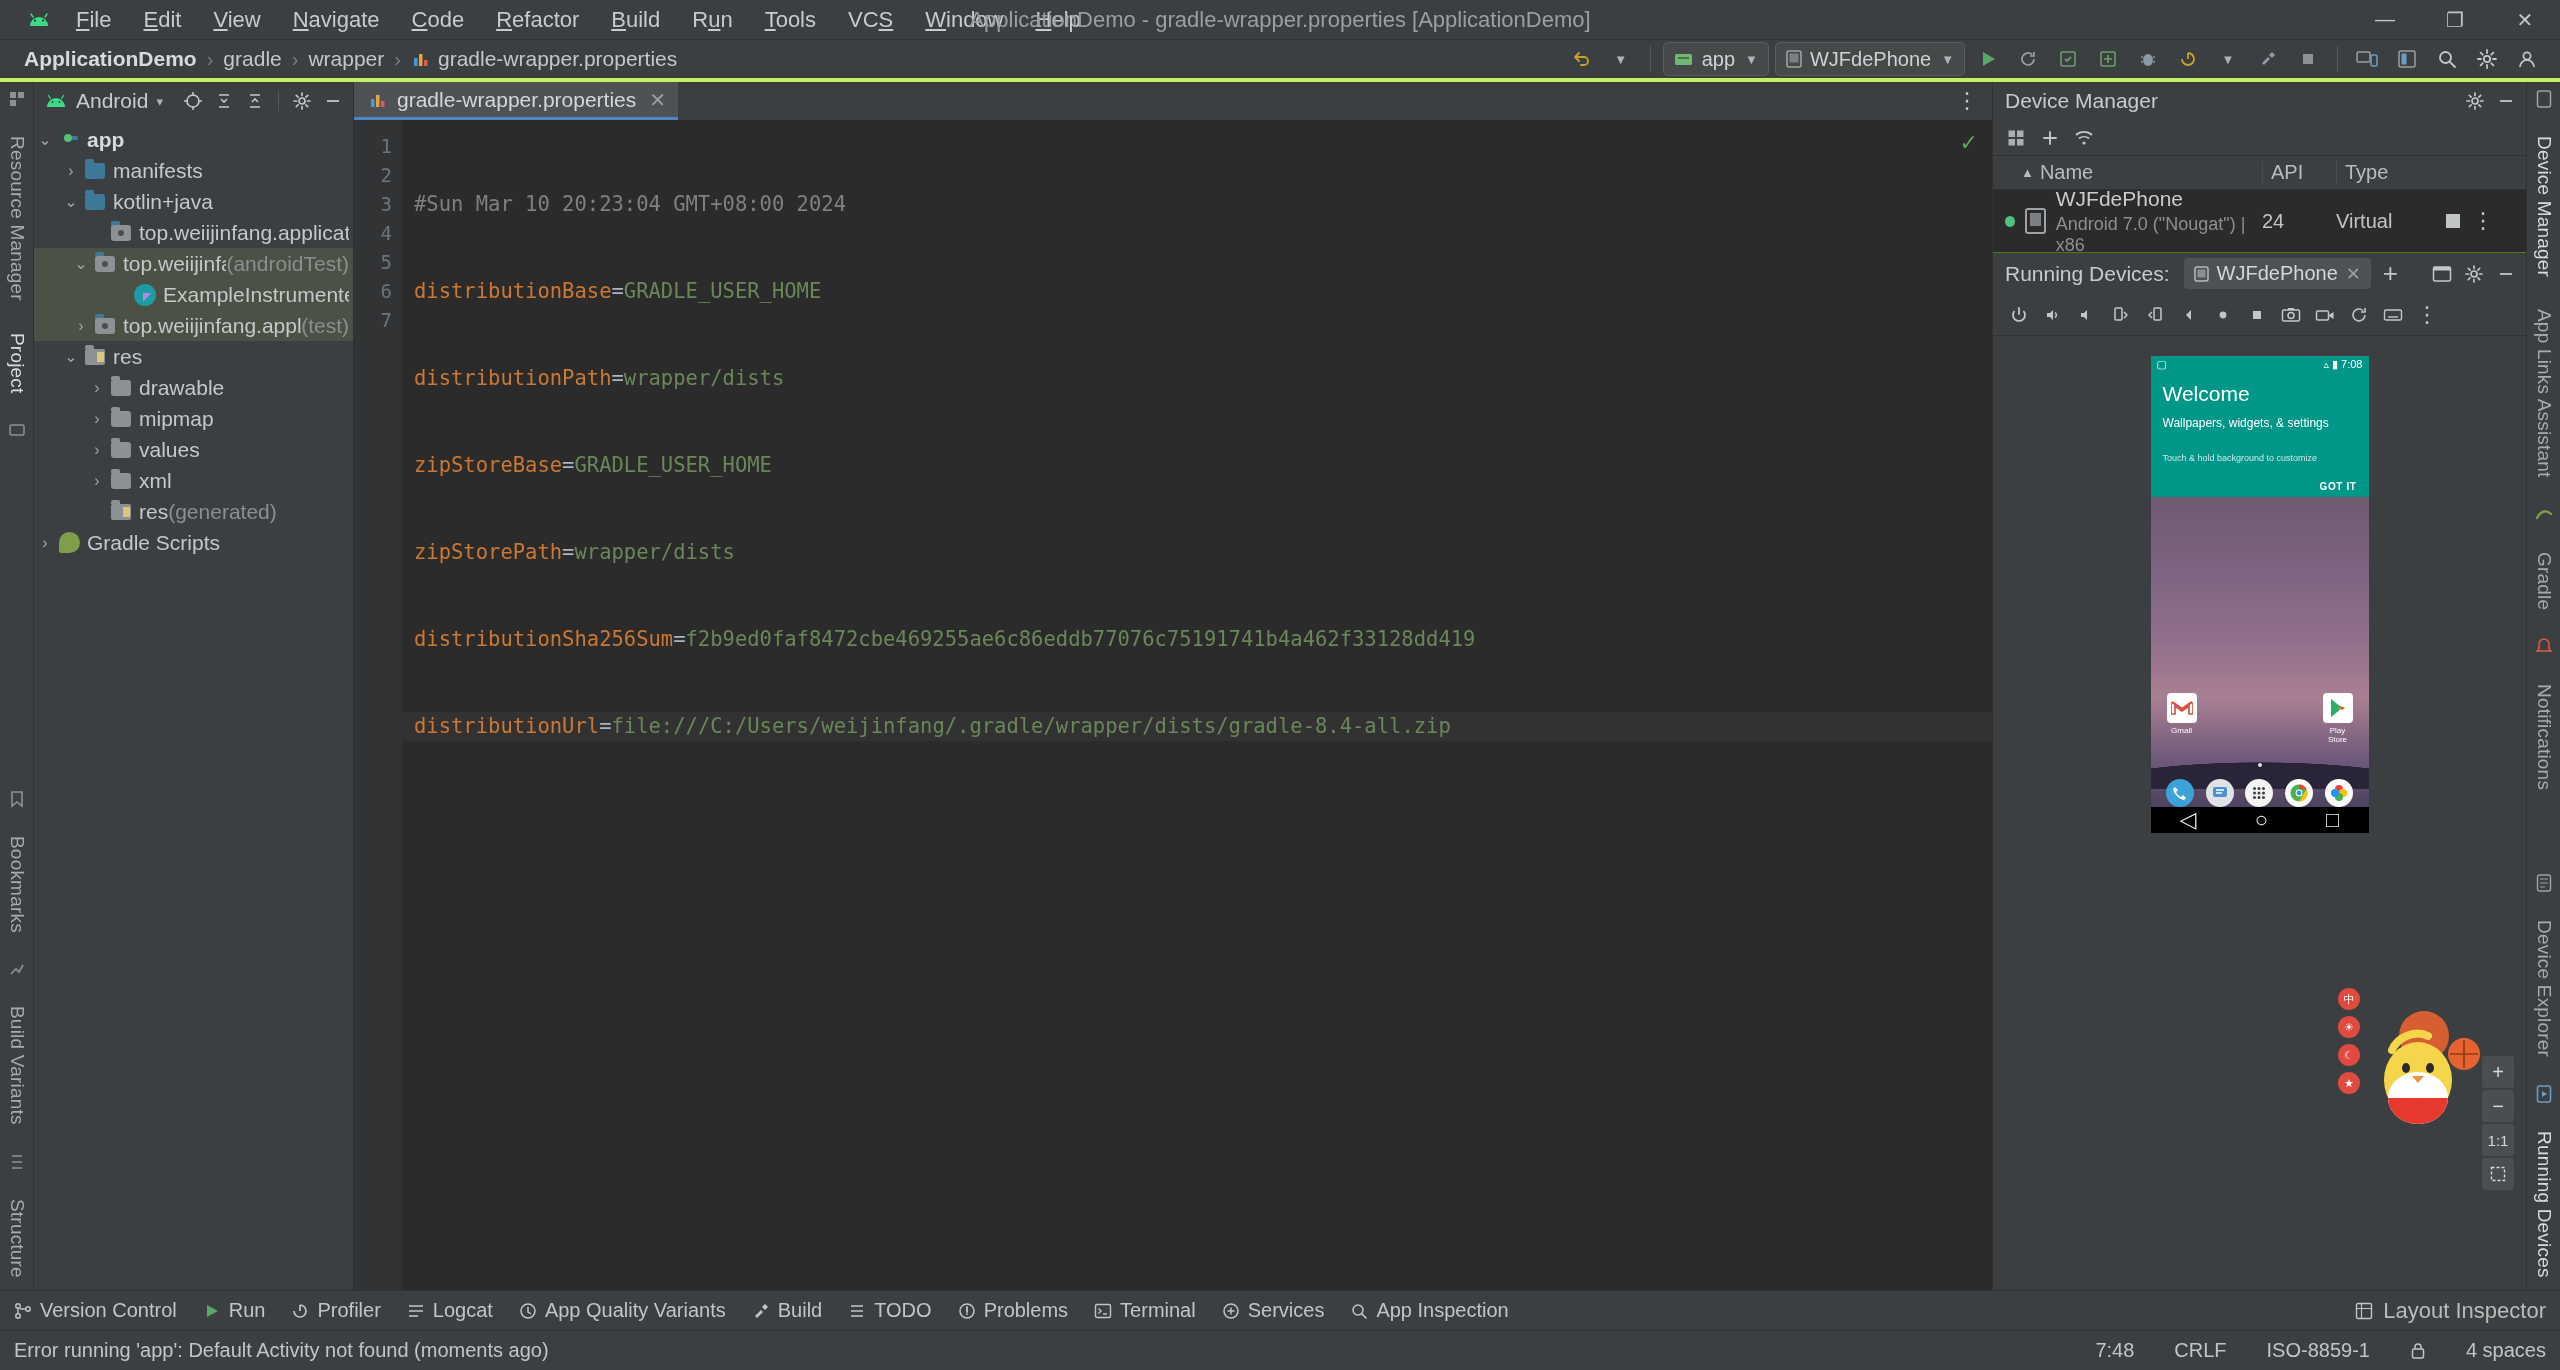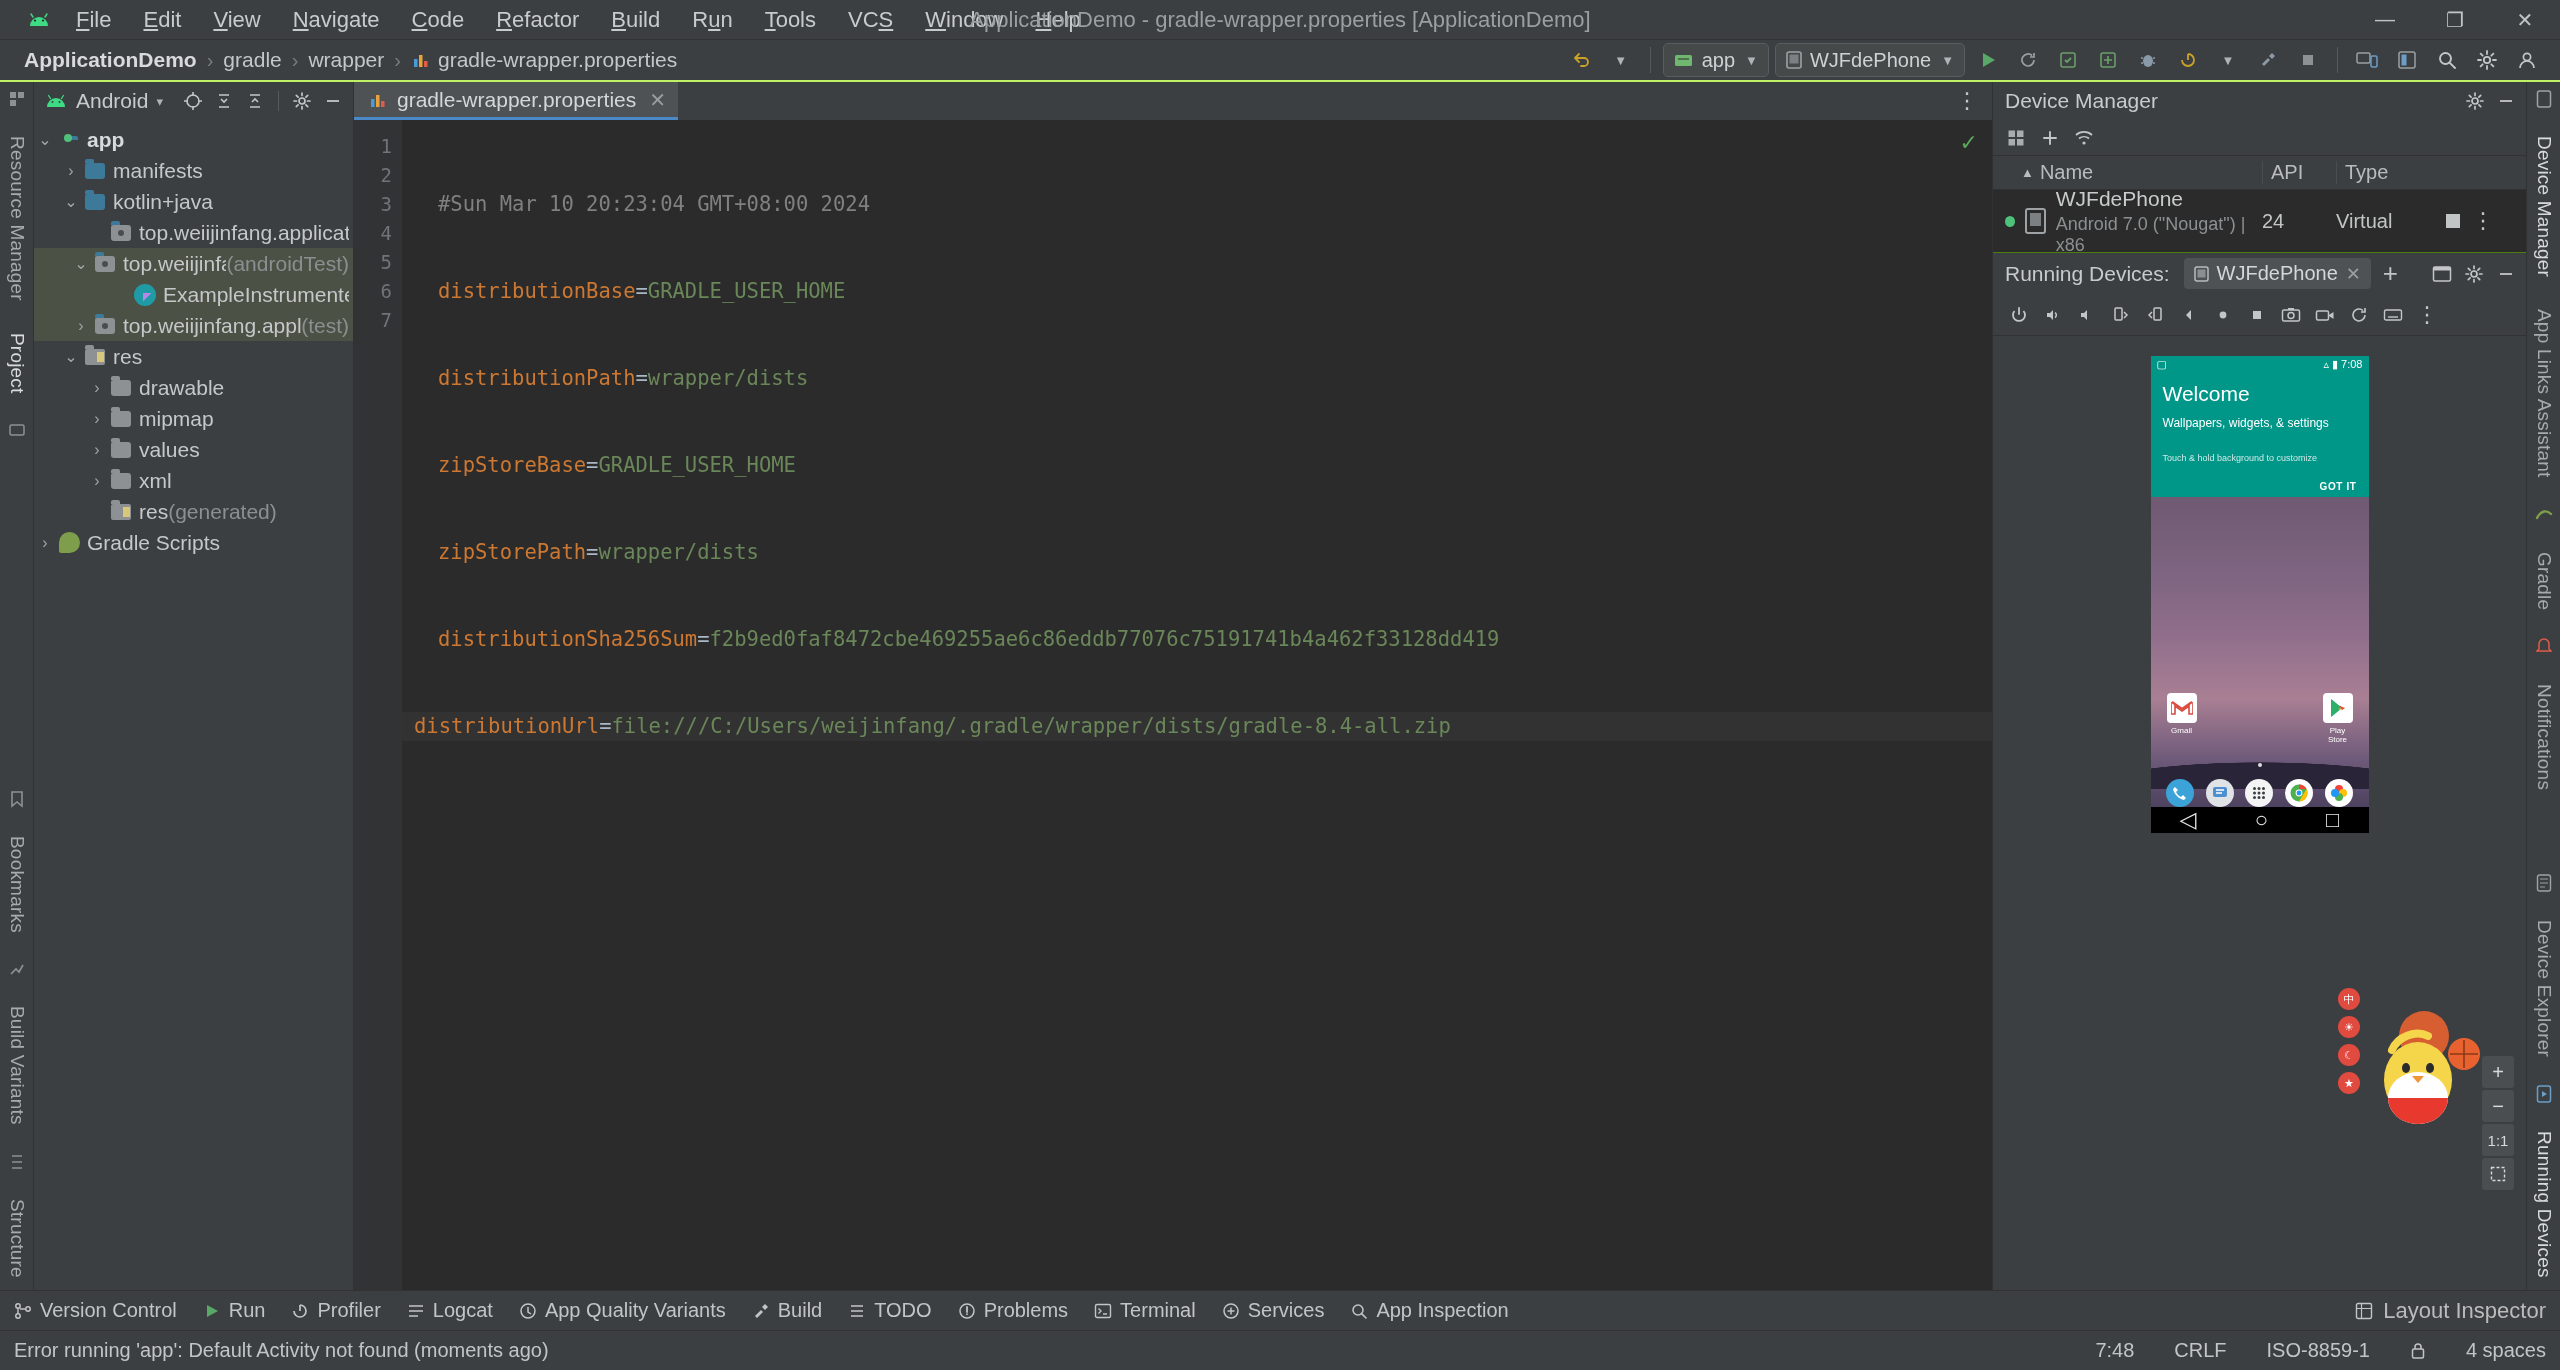--- a/index.html
+++ b/index.html
@@ -25,21 +25,21 @@
   .win-title {
     position: absolute; left: 0; right: 0; text-align: center;
     color: #9b9fa2; font-size: 22px; pointer-events: none;
   }
   .win-ctrls { margin-left: auto; display: flex; align-items: center; gap: 0; z-index:2; }
   .win-btn { width: 70px; height: 40px; display: flex; align-items: center; justify-content: center; color: #c0c4c6; font-size: 20px;}
 
   
   .toolbar {
     height: 42px; flex: 0 0 42px; display: flex; align-items: center;
-    background: #3c3f41; border-bottom: 2px solid #bef264; padding-left: 18px;
+    background: #3c3f41; border-bottom: 4px solid #bef264; padding-left: 18px;
   }
   .crumbs { display: flex; align-items: center; gap: 0; }
   .crumb { color: #c4c7c9; font-size: 21px; padding: 0 6px; }
   .crumb.bold { font-weight: bold; color: #d8dadb; }
   .crumb-sep { color: #7a7d7f; font-size: 20px; padding: 0 4px; }
   .crumb-file-ico { display:inline-block; width:20px; height:20px; margin-right:7px; vertical-align:-3px;}
   .tb-right { margin-left: auto; display: flex; align-items: center; gap: 6px; padding-right: 16px; }
   .tb-btn { width: 34px; height: 34px; display: flex; align-items: center; justify-content: center; border-radius: 4px; }
   .combo {
     display: flex; align-items: center; gap: 8px; height: 34px; padding: 0 10px;
@@ -104,21 +104,21 @@
           border-bottom: 3px solid #4a88c7; color: #d4d7d8; font-size: 21px;}
   .etab .x { color: #9a9e9f; font-size: 20px; margin-left: 4px;}
   .tab-ico { width: 20px; height: 20px; display: flex; align-items: flex-end; gap: 2px;}
   .tabbar-right { margin-left: auto; display: flex; align-items: center; padding-right: 10px;}
   .kebab { width: 30px; height: 30px; display:flex;align-items:center;justify-content:center;color:#c2c5c6;font-size:22px;}
   .code-area { flex: 1 1 auto; display: flex; position: relative; background: #2b2b2b; overflow: hidden;}
   .gutter { width: 48px; flex: 0 0 48px; background: #313335; text-align: right; padding: 12px 10px 0 0;
             color: #707478; font-family: "DejaVu Sans Mono", monospace; font-size: 19px; line-height: 29px;}
   .code { flex: 1 1 auto; padding: 12px 0 0 12px; font-family: "DejaVu Sans Mono", monospace;
           font-size: 20.5px; line-height: 29px; white-space: pre; color: #a9b7c6; }
-  .ln { height: 29px; margin-left: 24px; }
+  .ln { height: 29px; }
   .ln.hl { background: #323232; margin-left:-12px; padding-left:12px;}
   .c-comment { color: #808080; }
   .c-key { color: #cc7832; }
   .c-eq { color: #a9b7c6; }
   .c-val { color: #6a8759; }
   .code-check { position: absolute; right: 14px; top: 10px; color: #5ca85c; font-size: 22px;}
 
   
   .right-col { width: 534px; flex: 0 0 534px; display: flex; flex-direction: column; background: #3c3f41; border-left:1px solid #2f3133;}
   .dm-head { height: 38px; flex:0 0 38px; display:flex; align-items:center; padding: 0 6px 0 12px;}

